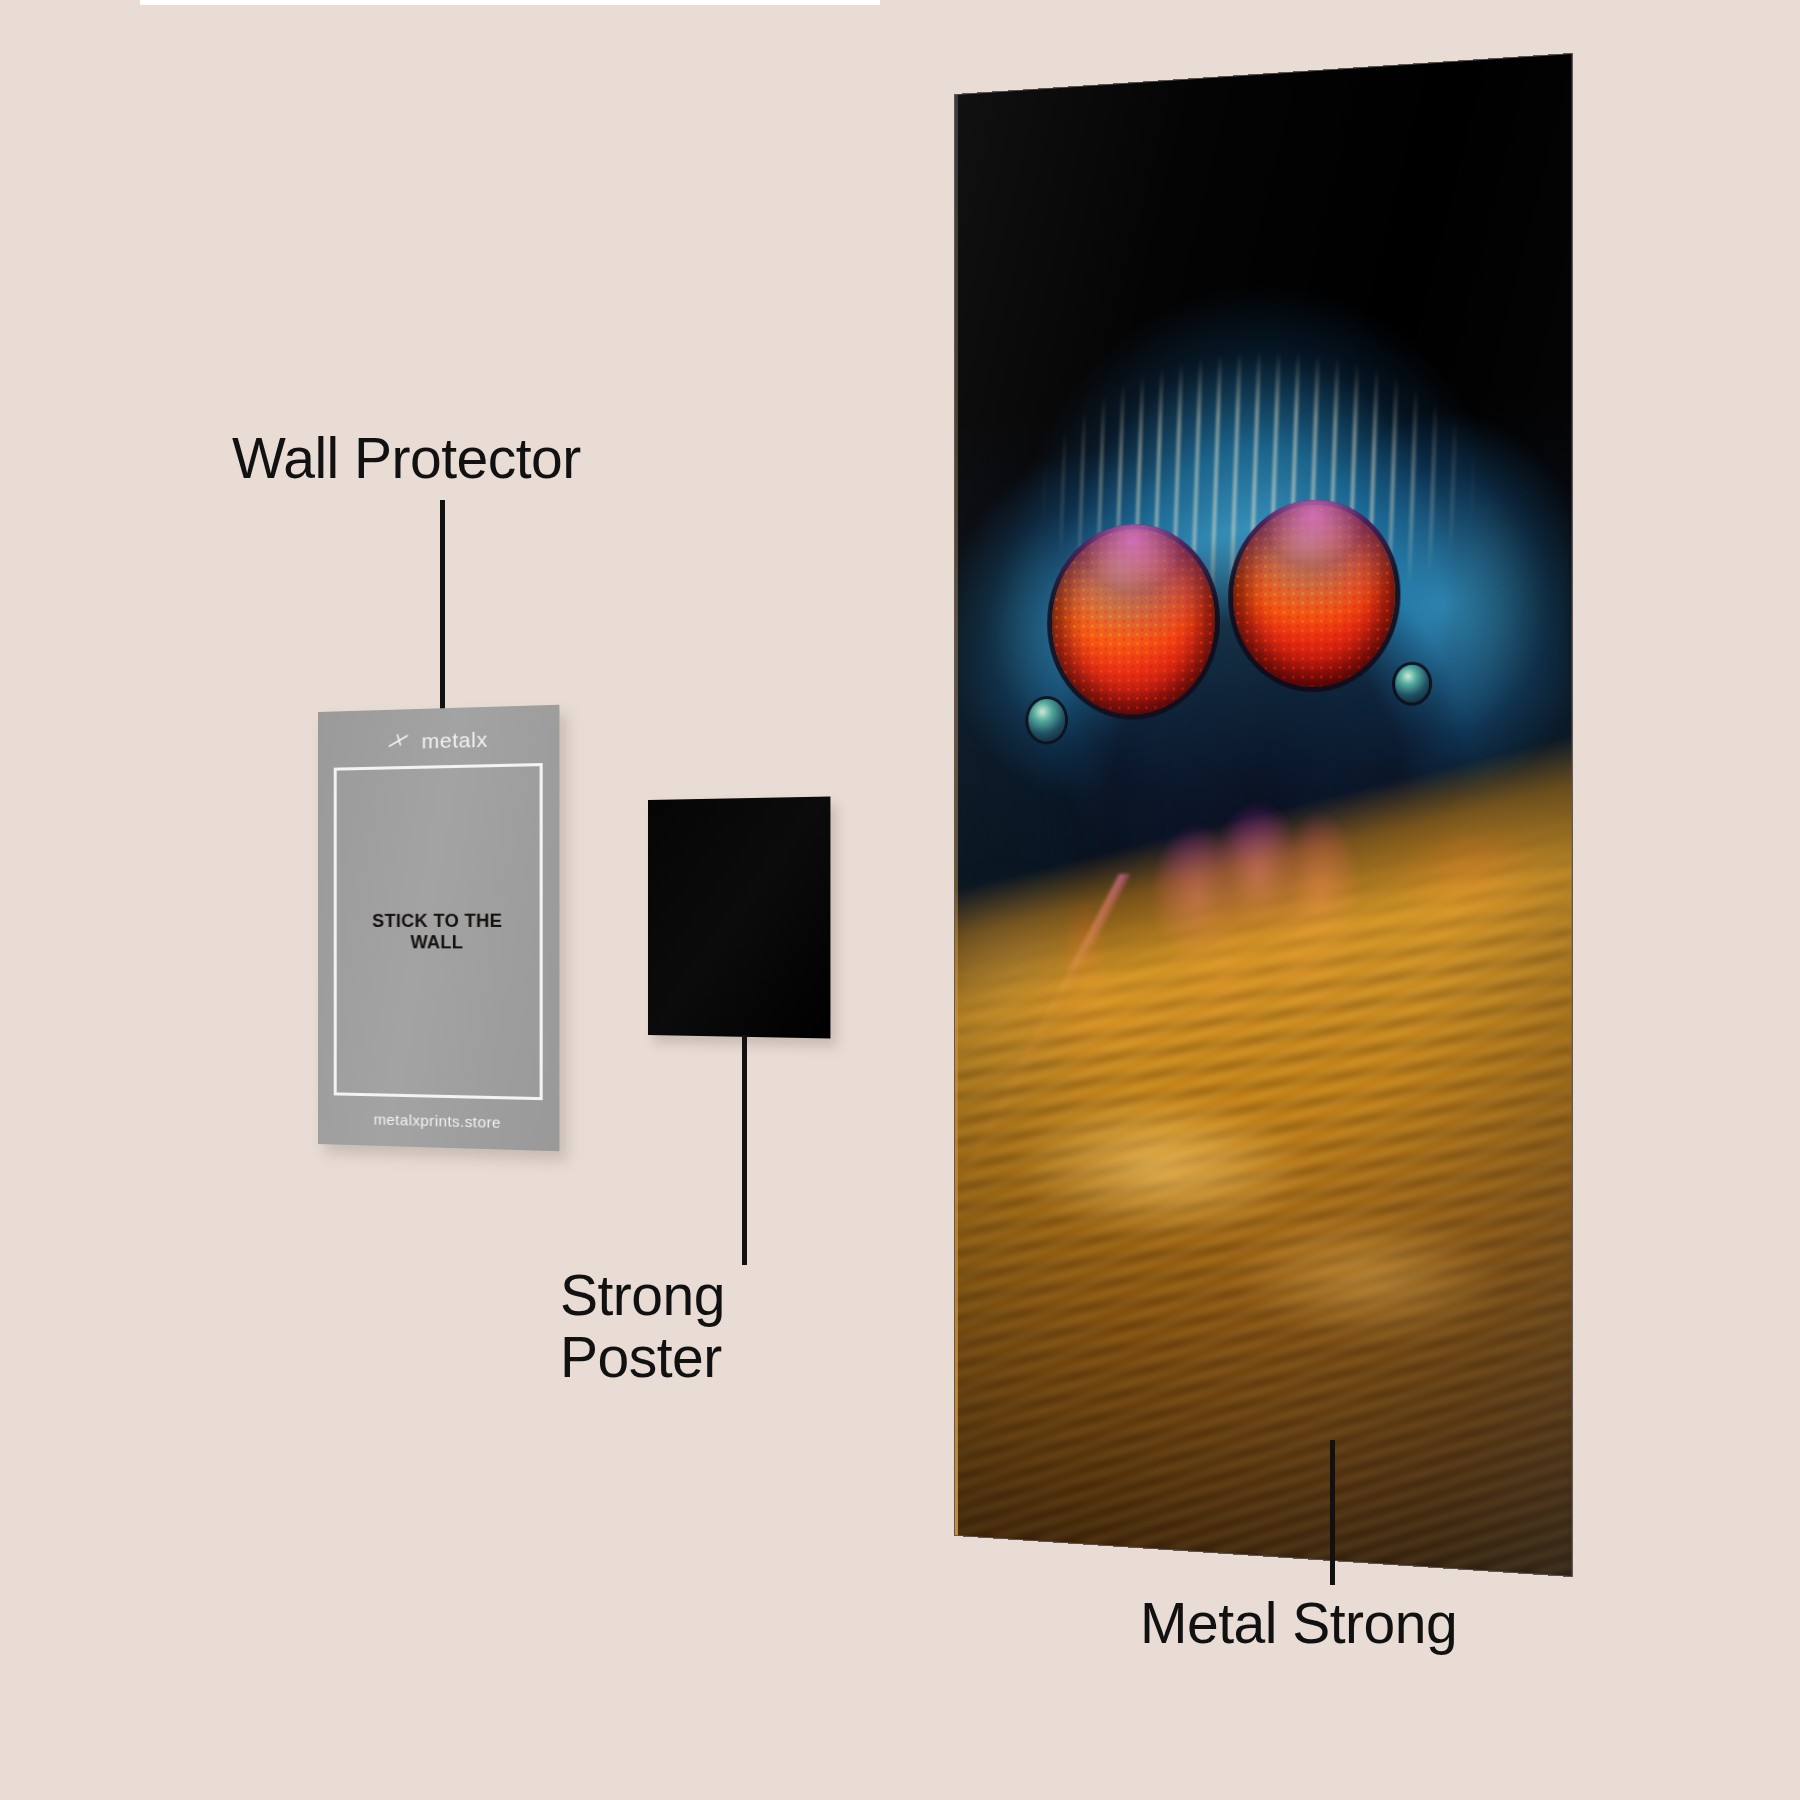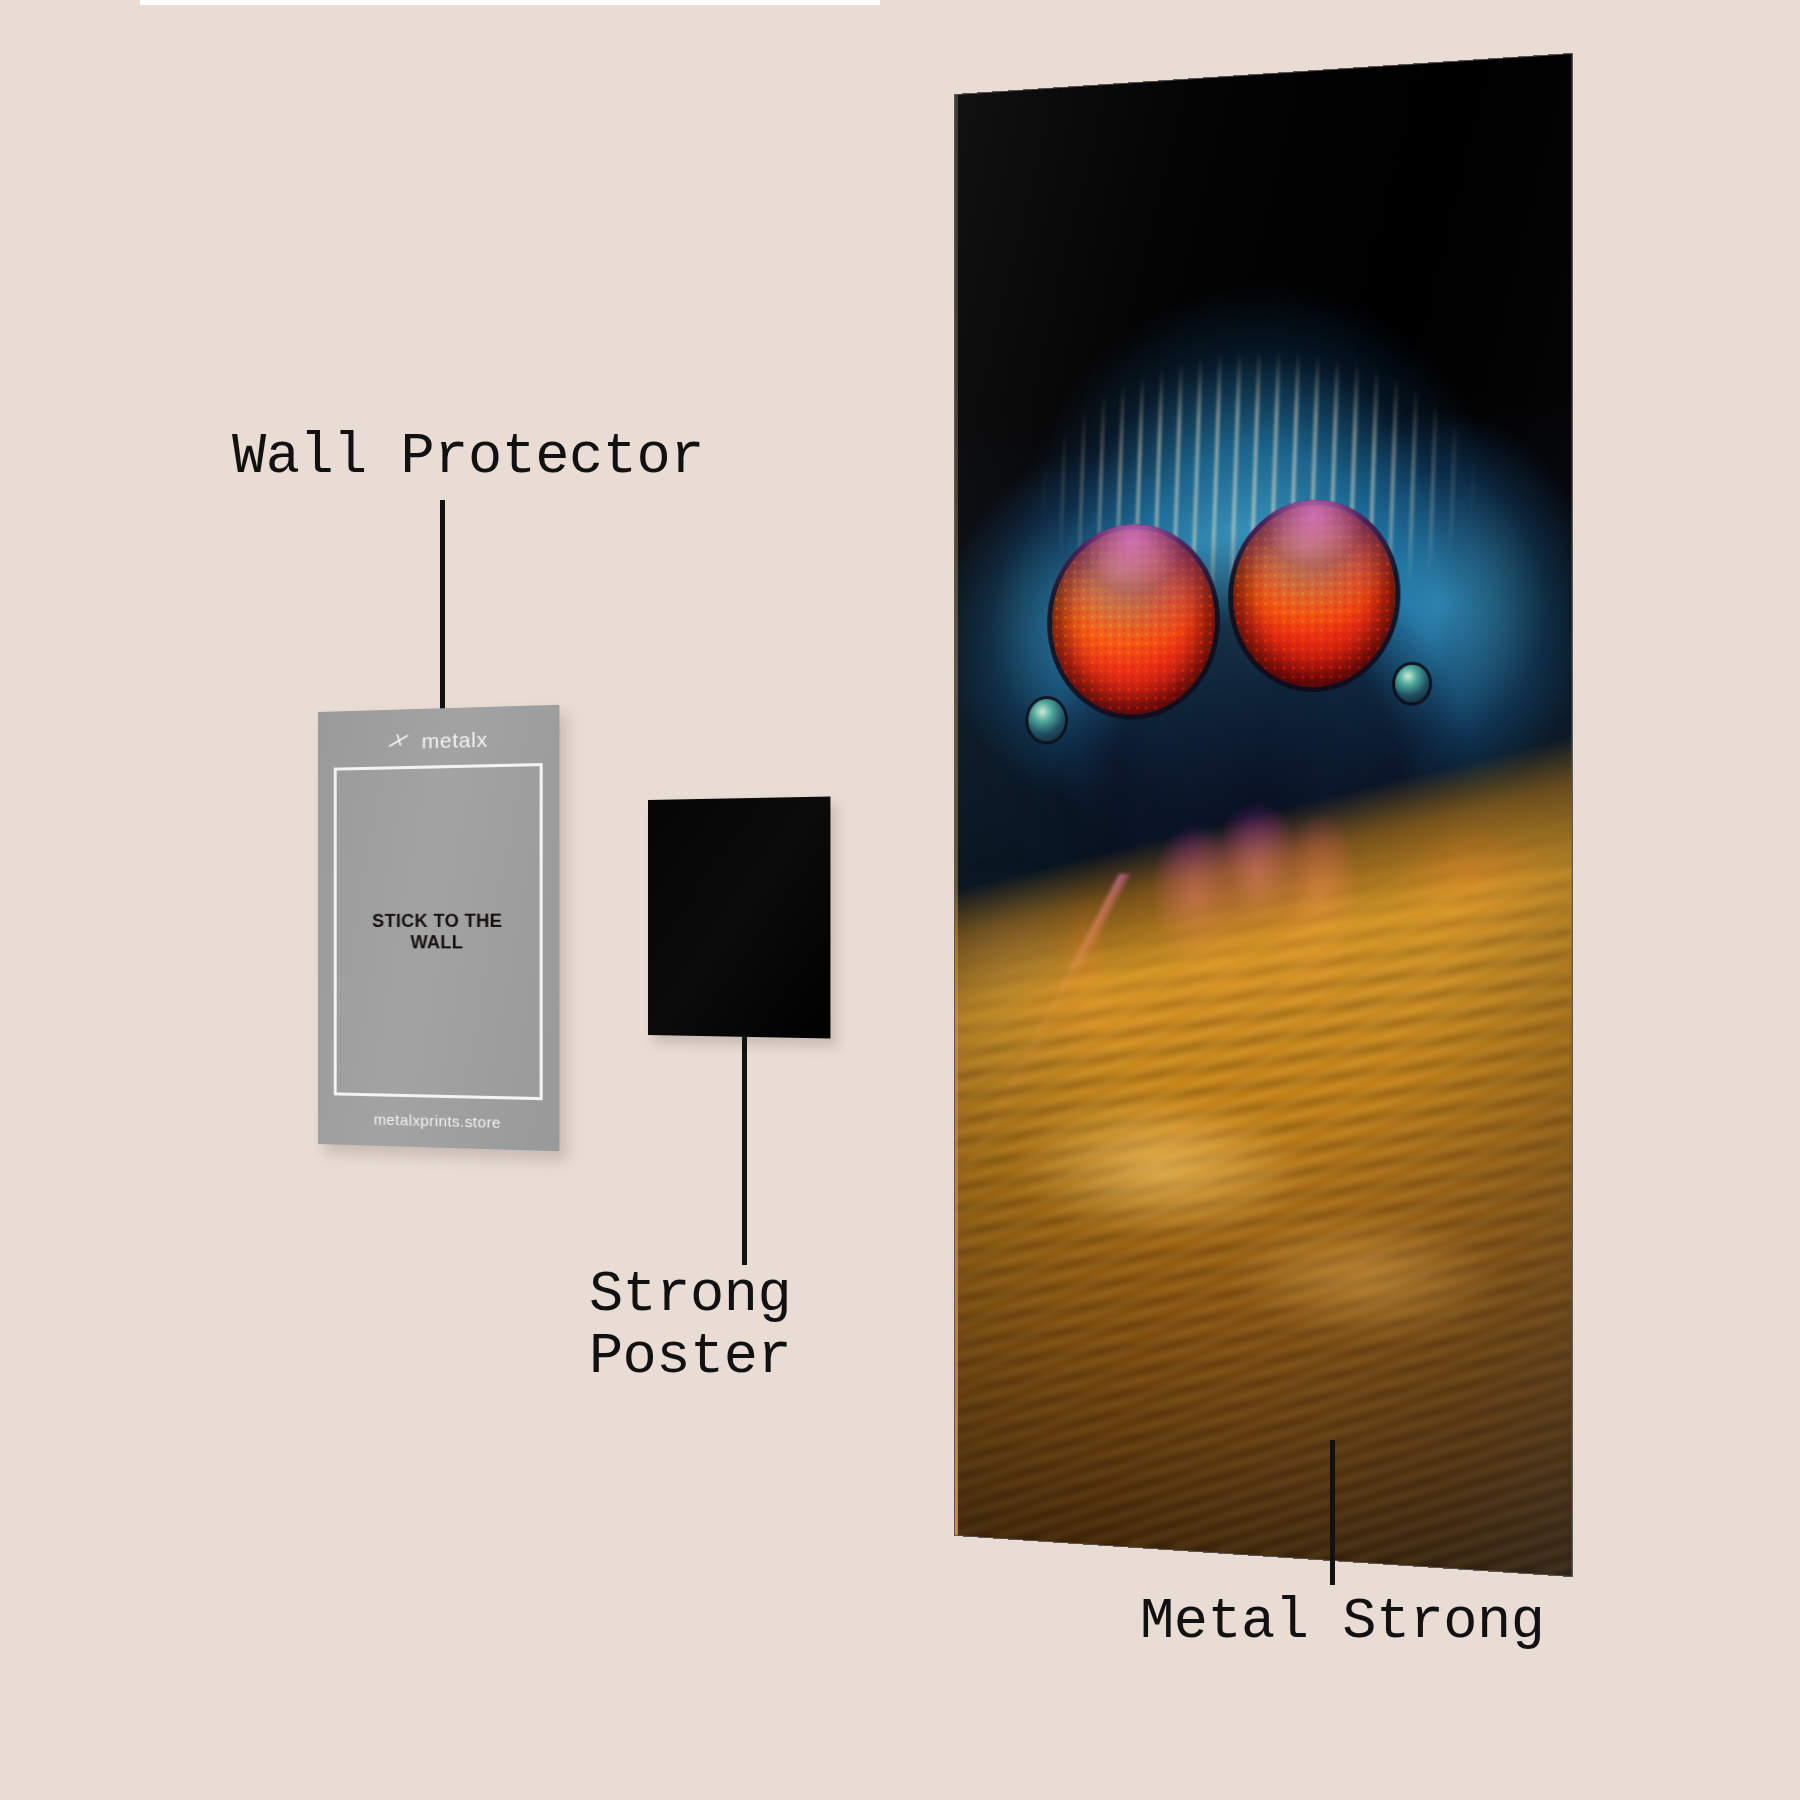--- a/index.html
+++ b/index.html
@@ -27,35 +27,34 @@
     top: 0;
     width: 740px;
     height: 5px;
     background: #ffffff;
   }
 
   
   .label {
     position: absolute;
     color: #111111;
-    font-family: Liberation Mono, monospace;
+    font-family: Liberation Sans, sans-serif;
     font-weight: 400;
     letter-spacing: -0.5px;
     white-space: nowrap;
   }
   .label-wall {
     left: 232px;
     top: 425px;
     font-size: 57px;
   }
   .label-magnet {
     left: 560px;
     top: 1265px;
     font-size: 57px;
-    text-align: center;
     line-height: 1.08;
     white-space: normal;
     width: 260px;
   }
   .label-poster {
     left: 1140px;
     top: 1590px;
     font-size: 57px;
   }
 

